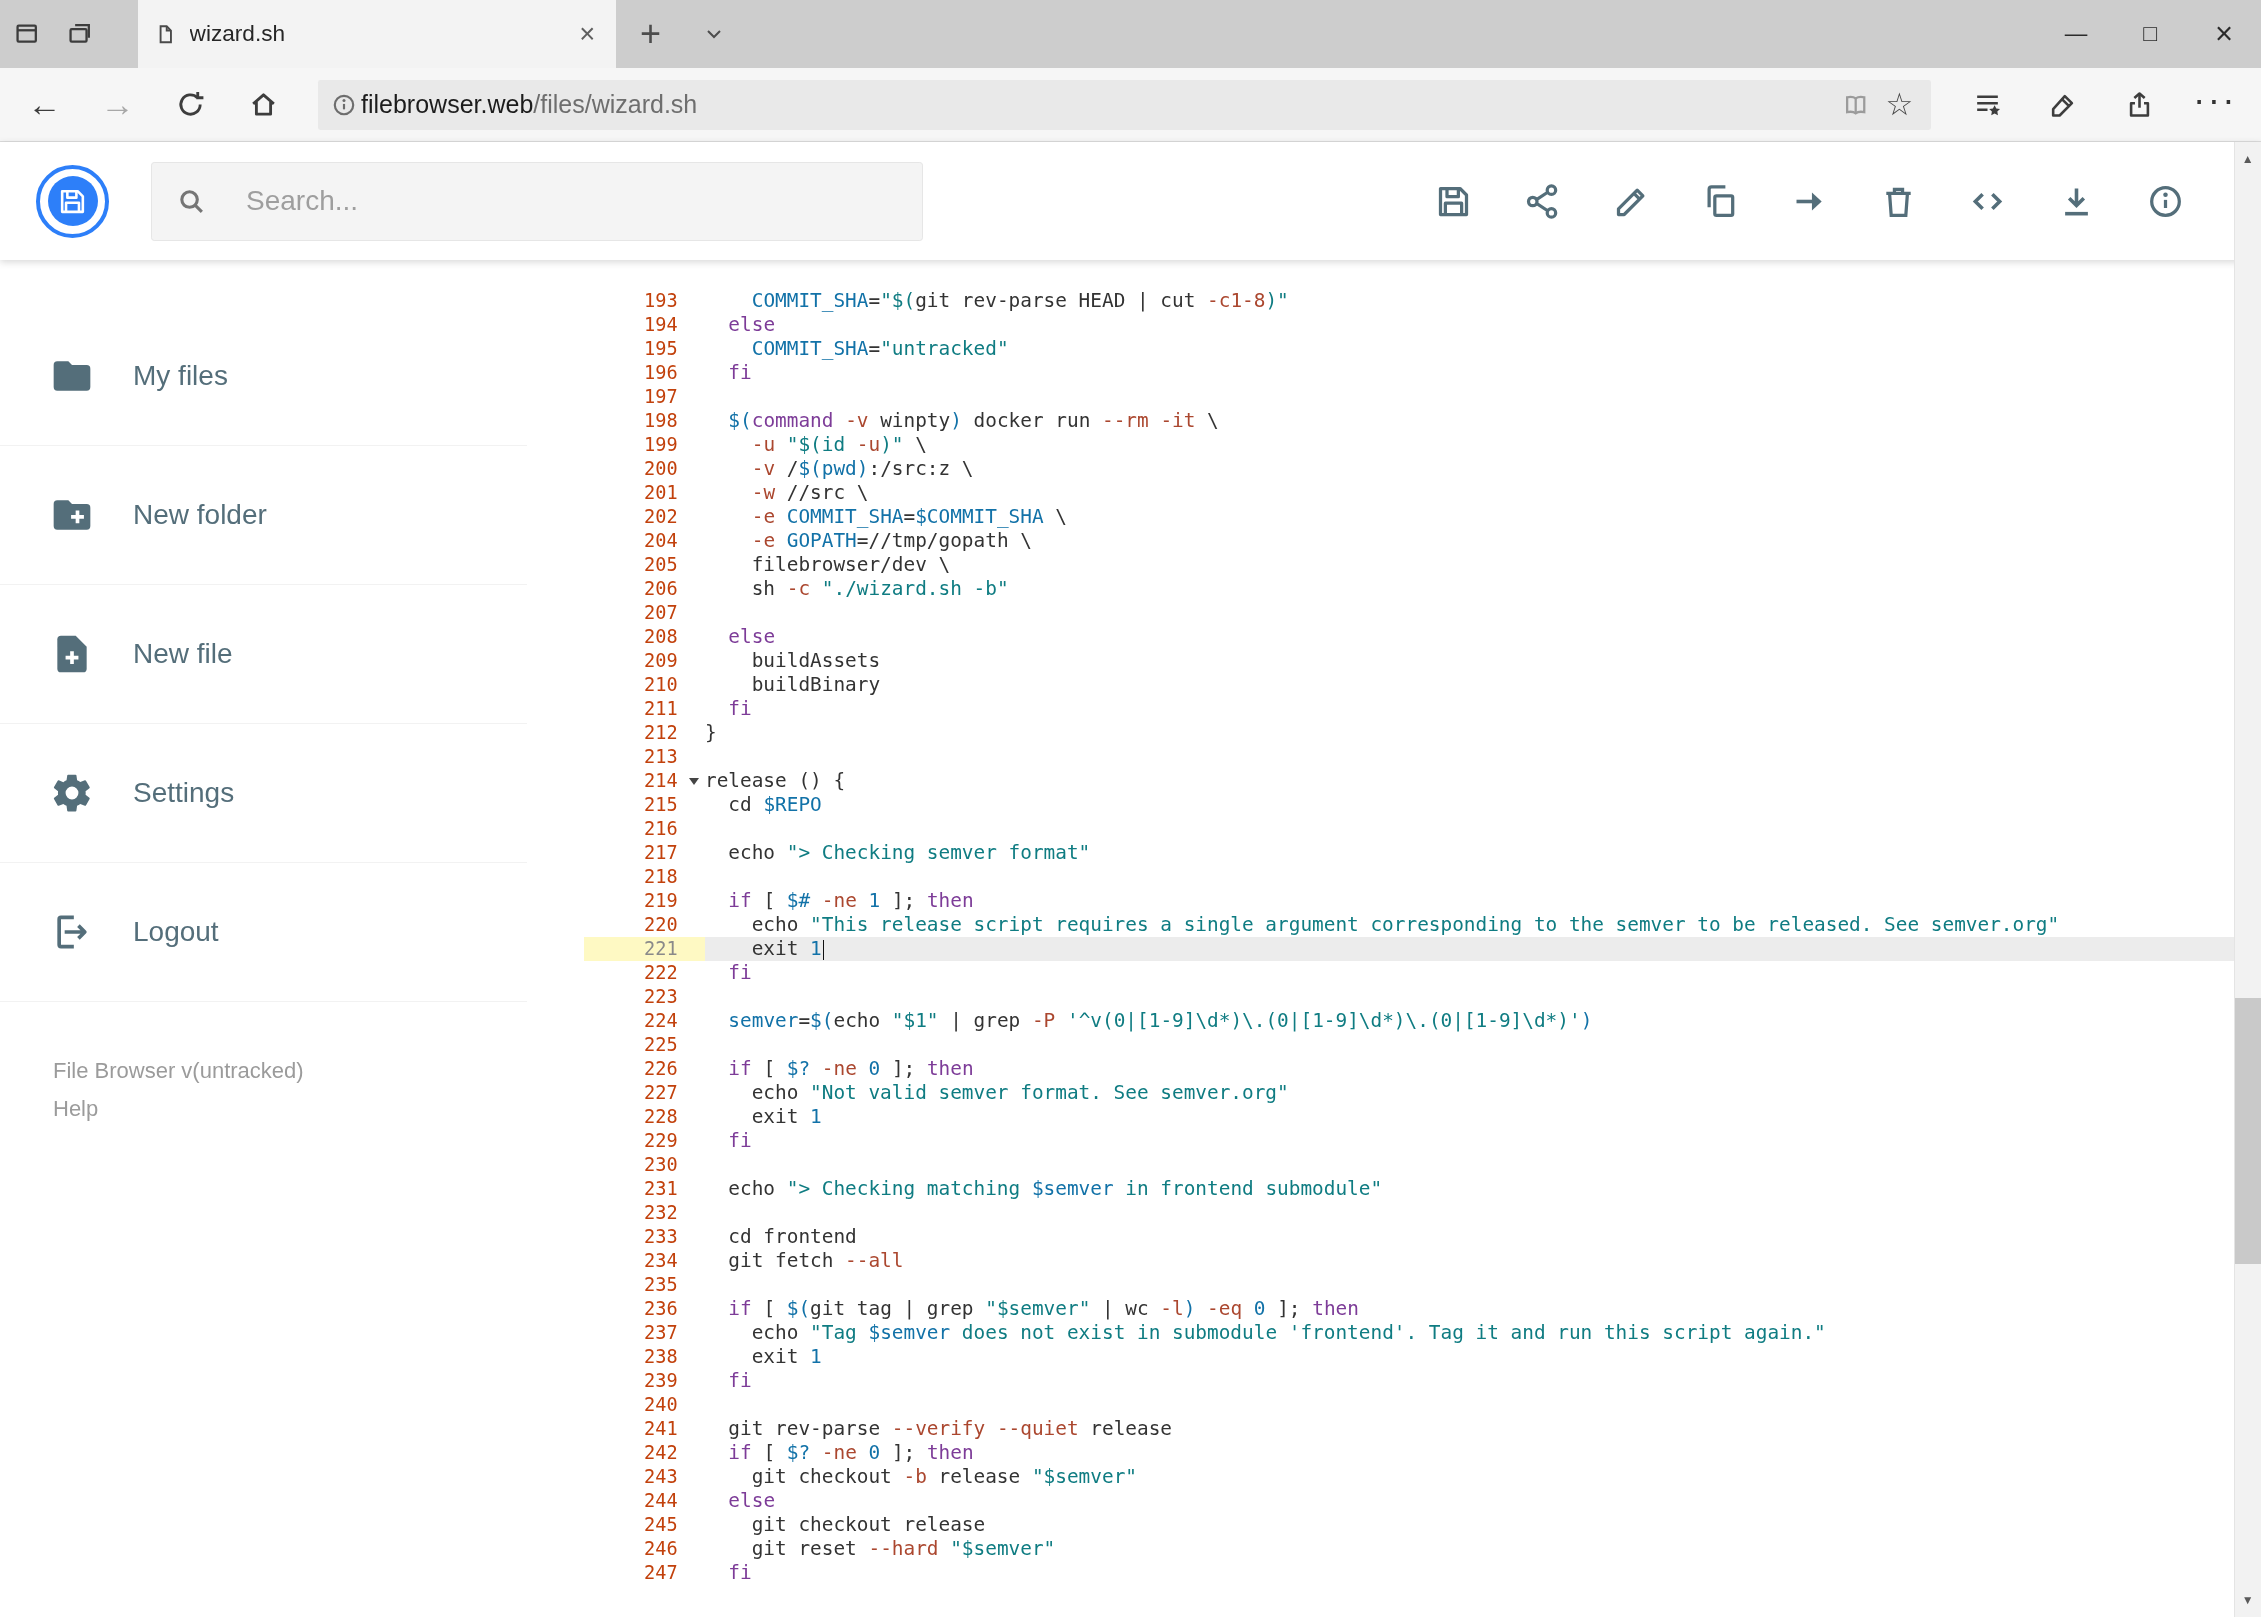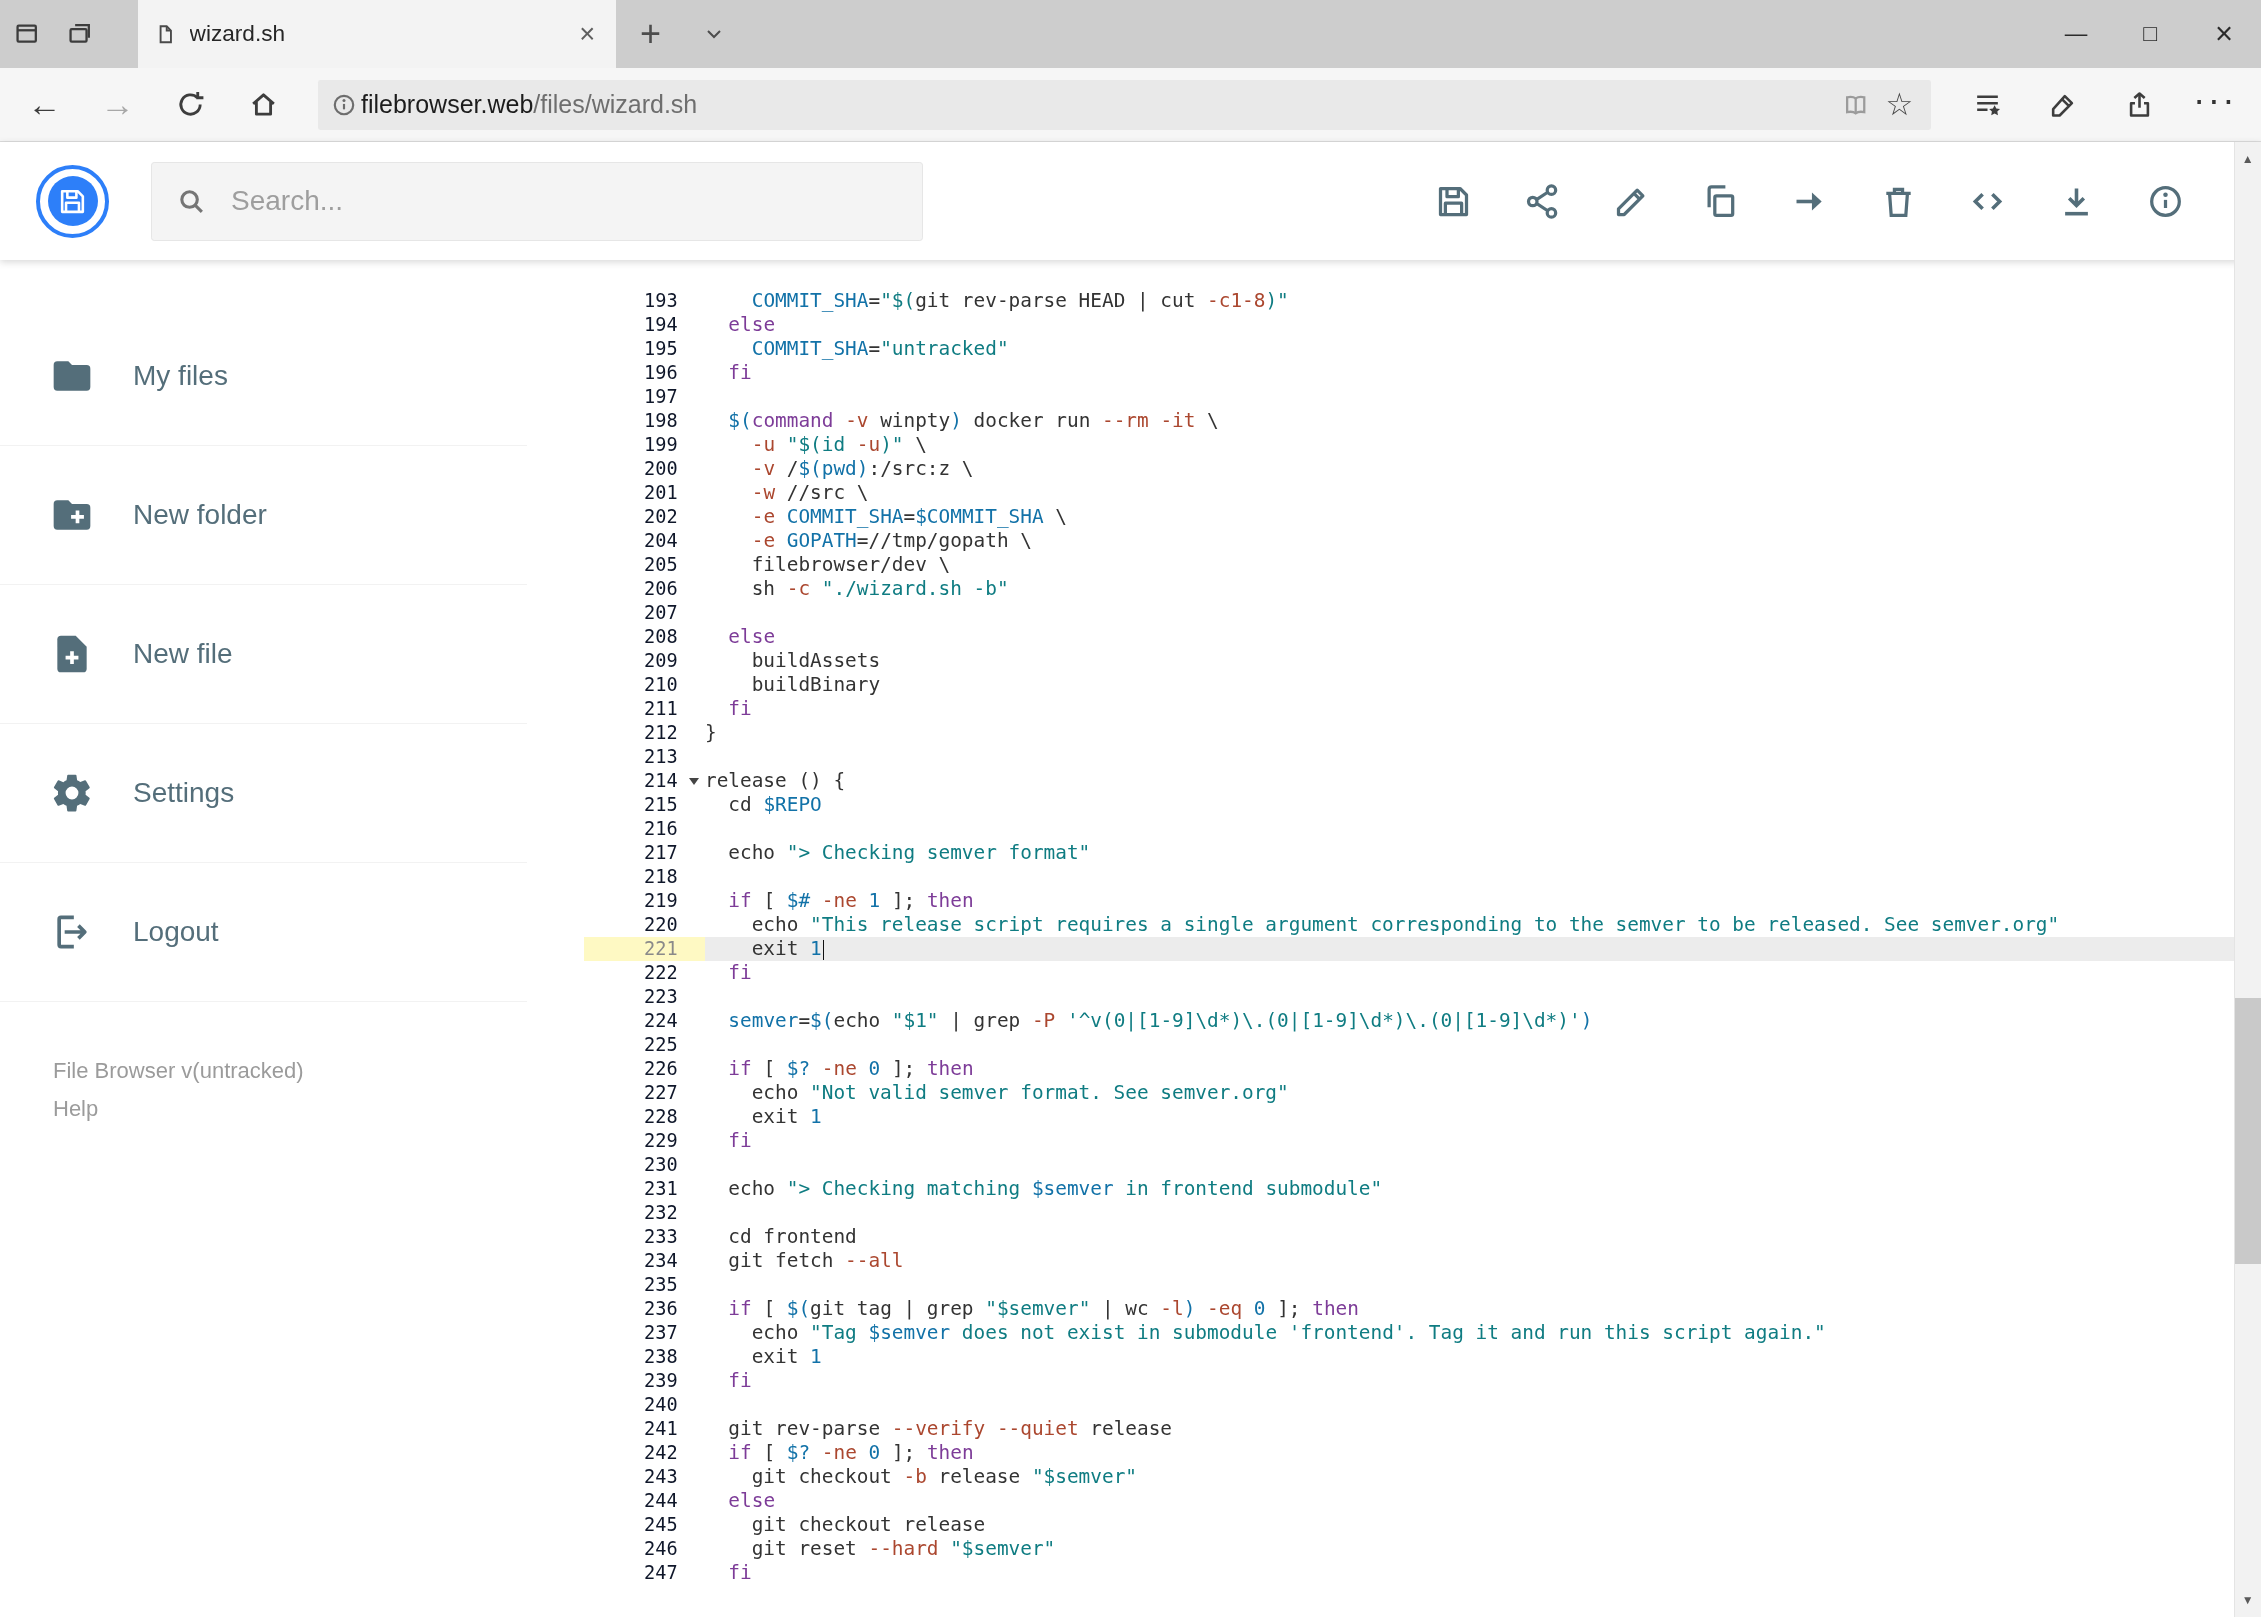--- a/index.html
+++ b/index.html
@@ -40,39 +40,39 @@
   .ab-book svg{width:27.4px;height:27.4px;}
   .ab-star{color:#474747;font-size:31px;line-height:1;padding:0 4.8px;}
   .hub-btn{width:76px;height:60px;display:flex;align-items:center;justify-content:center;color:#3d3d3d;}
   .hub-btn svg{width:31px;height:31px;}
   .hub-btn.more{font-size:37px;letter-spacing:2.4px;color:#333;padding-bottom:9.7px;}
   
   .appheader{position:relative;z-index:5;height:118px;background:#fff;display:flex;align-items:center;padding:0 36px;box-sizing:border-box;box-shadow:0 2.4px 7.3px rgba(0,0,0,0.16);}
   .logo-ring{width:73px;height:73px;border:4.8px solid var(--accent,#2d7ff9);border-radius:50%;background:#fff;display:flex;align-items:center;justify-content:center;box-sizing:border-box;flex-shrink:0;}
   .logo-core{width:50px;height:50px;background:var(--accent,#2d7ff9);border-radius:50%;display:flex;align-items:center;justify-content:center;}
   .logo-core svg{width:31px;height:31px;}
-  .searchbox{margin-left:42px;width:772px;height:79px;background:#f4f4f4;border:0.8px solid #e6e6e6;border-radius:3.2px;display:flex;align-items:center;padding:0 24px;gap:22px;box-sizing:border-box;}
+  .searchbox{margin-left:42px;width:772px;height:79px;background:#f4f4f4;border:0.8px solid #e6e6e6;border-radius:3.2px;display:flex;align-items:center;padding:0 24px;gap:37px;box-sizing:border-box;}
   .searchbox svg{width:31px;height:31px;color:#757575;flex-shrink:0;}
   .search-input{flex:1;border:none;outline:none;background:transparent;font-size:28px;color:#333;font-family:inherit;}
   .search-input::placeholder{color:#9e9e9e;}
   .header-toolbar{margin-left:auto;display:flex;align-items:center;gap:50px;padding-right:40px;}
   .tool-btn{width:39px;height:39px;color:var(--icon,#546e7a);}
   .tool-btn svg{width:39px;height:39px;}
   
   .content{display:flex;height:1357px;position:relative;background:#fff;}
   .sidebar{width:584px;flex-shrink:0;padding-top:47px;box-sizing:border-box;}
   .side-item{height:139px;margin-right:57px;padding-left:50px;display:flex;align-items:center;gap:39px;color:var(--icon,#546e7a);border-bottom:0.8px solid rgba(0,0,0,0.05);box-sizing:border-box;cursor:pointer;}
   .side-item svg{width:44px;height:44px;flex-shrink:0;}
   .side-label{font-size:28px;}
   .side-footer{margin:53px 0 0 53px;font-size:22px;color:#9b9b9b;line-height:1.45;}
   .side-footer .help{display:inline-block;margin-top:6.5px;}
   
   .editor{flex:1;padding-top:29px;font-family:"DejaVu Sans Mono",monospace;font-size:19.4px;overflow:hidden;}
   .row{display:flex;height:24px;line-height:24px;}
-  .gut{width:121px;flex-shrink:0;box-sizing:border-box;padding-right:27.4px;text-align:right;color:#0f172a;font-size:18.6px;position:relative;}
+  .gut{width:121px;flex-shrink:0;box-sizing:border-box;padding-right:27.4px;text-align:right;color:#c2410c;font-size:18.6px;position:relative;}
   .codeln{white-space:pre;flex:1;}
   .row.active .codeln{background:#ececec;}
   .row.active .gut{background:#fef9c3;color:#8a8a8a;}
   .fold{position:absolute;right:5.7px;top:9px;width:0;height:0;border-left:5.7px solid transparent;border-right:5.7px solid transparent;border-top:7.3px solid #444;}
   .cursor{display:inline-block;width:1.6px;height:20px;background:#111;vertical-align:middle;margin-left:0.8px;}
   .tk-p{color:var(--plain,#333);}
   .tk-k{color:var(--keyword,#7d3c98);}
   .tk-s{color:var(--string,#0f7c82);}
   .tk-v{color:var(--variable,#1272a8);}
   .tk-f{color:var(--flag,#ab472f);}

